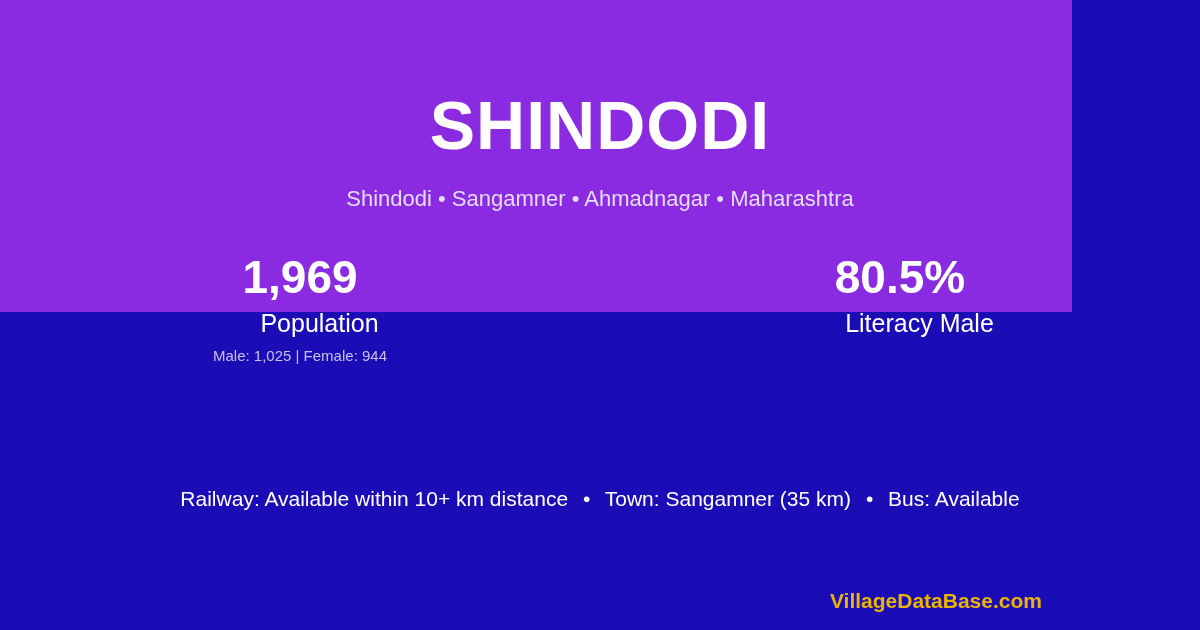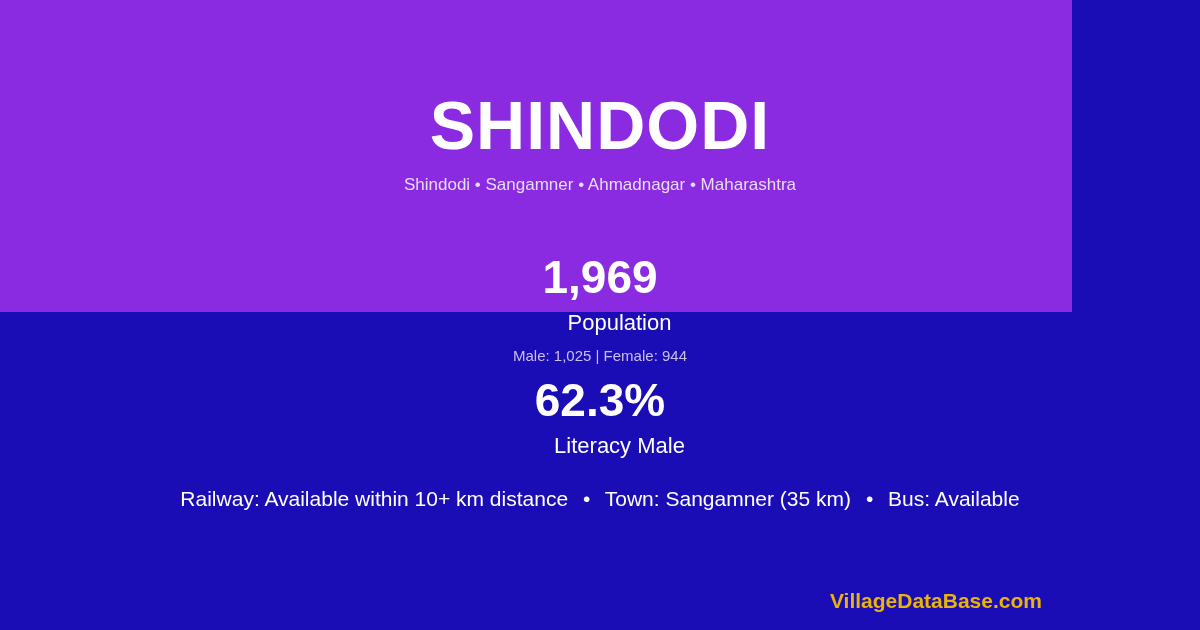--- a/index.html
+++ b/index.html
@@ -44,50 +44,50 @@
     text-align: center;
     color: #ffffff;
     font-size: 68px;
     font-weight: bold;
     letter-spacing: 1px;
     line-height: 86px;
   }
   .subtitle {
     position: absolute;
     left: 0;
-    top: 168px;
+    top: 182px;
     width: 1200px;
     text-align: center;
     color: #e6dcf7;
-    font-size: 17px;
+    font-size: 22px;
     font-weight: normal;
     line-height: 34px;
   }
   .stats {
     position: absolute;
     left: 0;
     top: 246px;
     width: 1200px;
     display: flex;
-    flex-direction: column;
+    flex-direction: row;
     justify-content: center;
   }
   .stat {
     flex: 1 1 0;
     text-align: center;
   }
   .stat-value {
     color: #ffffff;
     font-size: 46px;
     font-weight: bold;
     line-height: 62px;
   }
   .stat-label {
     color: #ffffff;
-    font-size: 22px;
+    font-size: 25px;
     font-weight: normal;
     line-height: 30px;
     padding-left: 39px;
   }
   .stat-sub {
     color: #c9bfe8;
     font-size: 15px;
     font-weight: normal;
     line-height: 26px;
     margin-top: 5px;
@@ -130,21 +130,21 @@
   <div class="stats">
 
     <div class="stat">
       <div class="stat-value">1,969</div>
       <div class="stat-label">Population</div>
       <div class="stat-sub">Male: 1,025 | Female: 944</div>
     </div>
 
 
     <div class="stat">
-      <div class="stat-value">62.3%</div>
+      <div class="stat-value">80.5%</div>
       <div class="stat-label">Literacy Male</div>
     </div>
 
   </div>
 
   <div class="amenities">
     <span>Railway: Available within 10+ km distance</span>
     <span class="amen-sep">•</span>
     <span>Town: Sangamner (35 km)</span>
     <span class="amen-sep">•</span>

